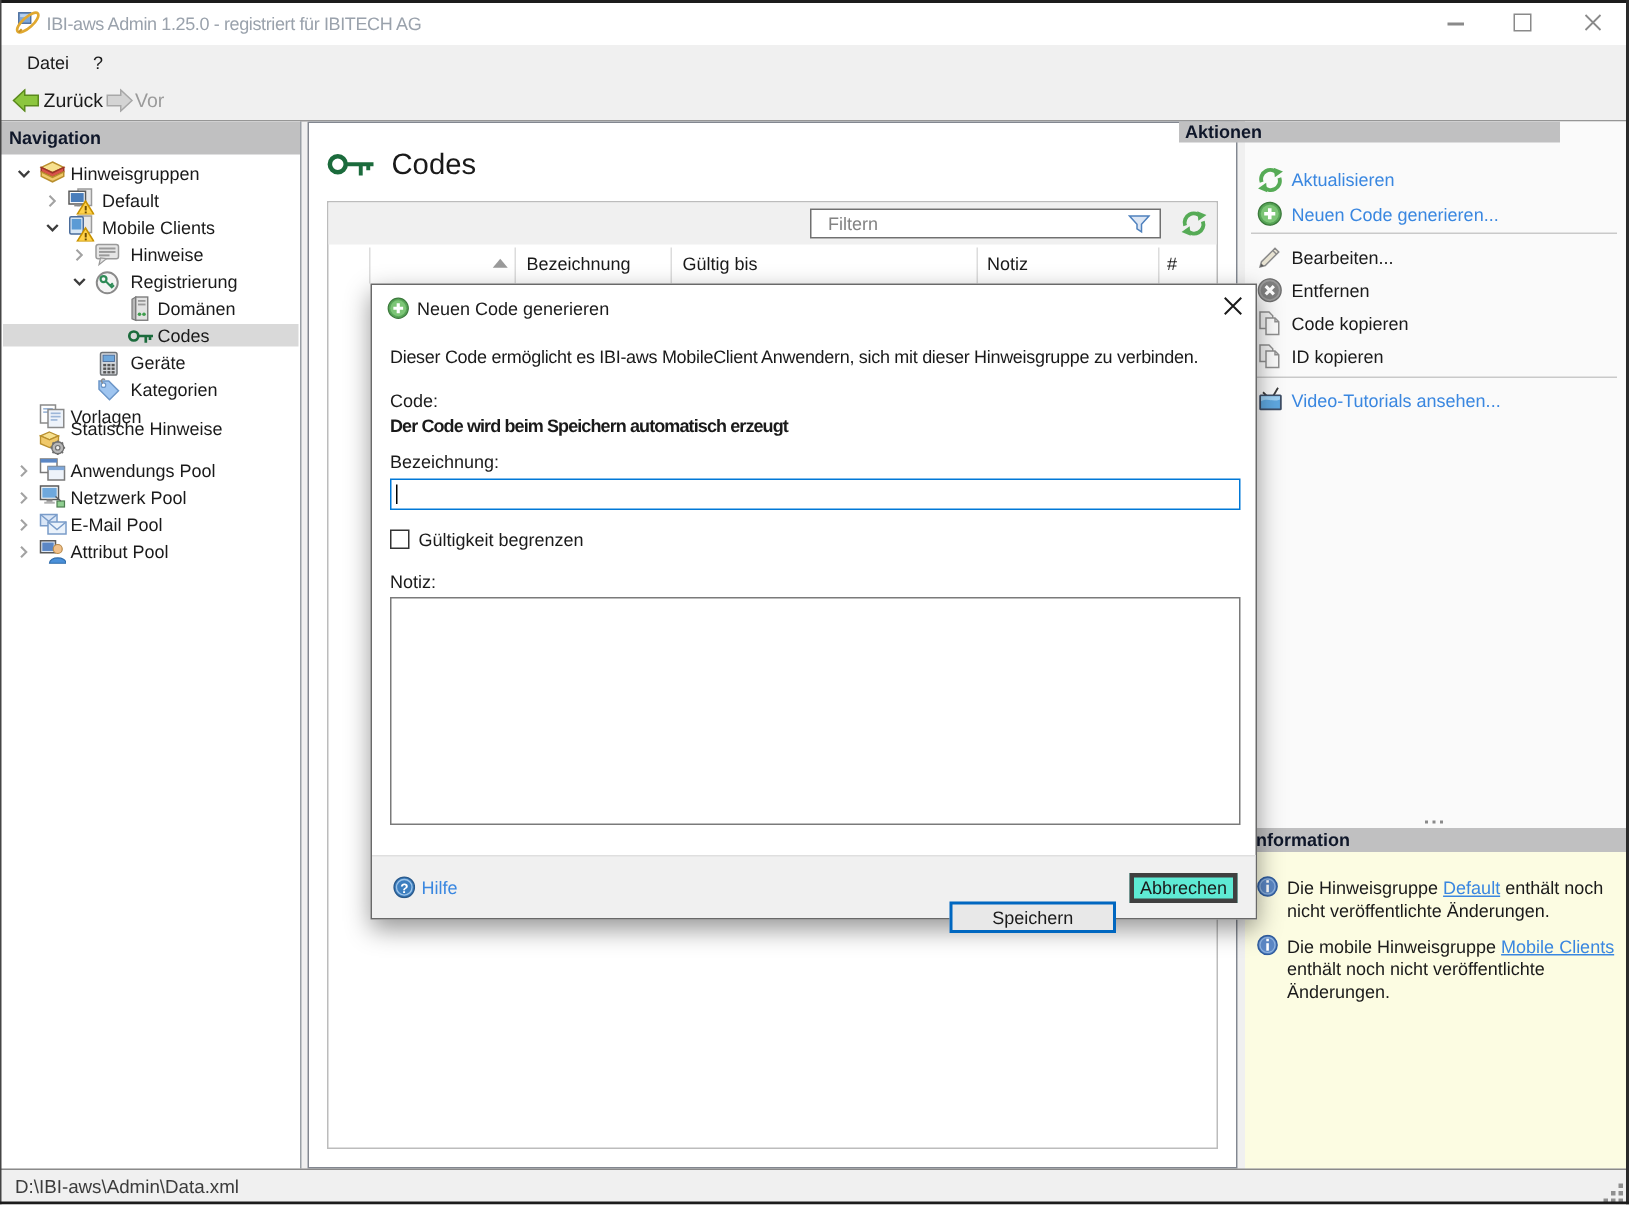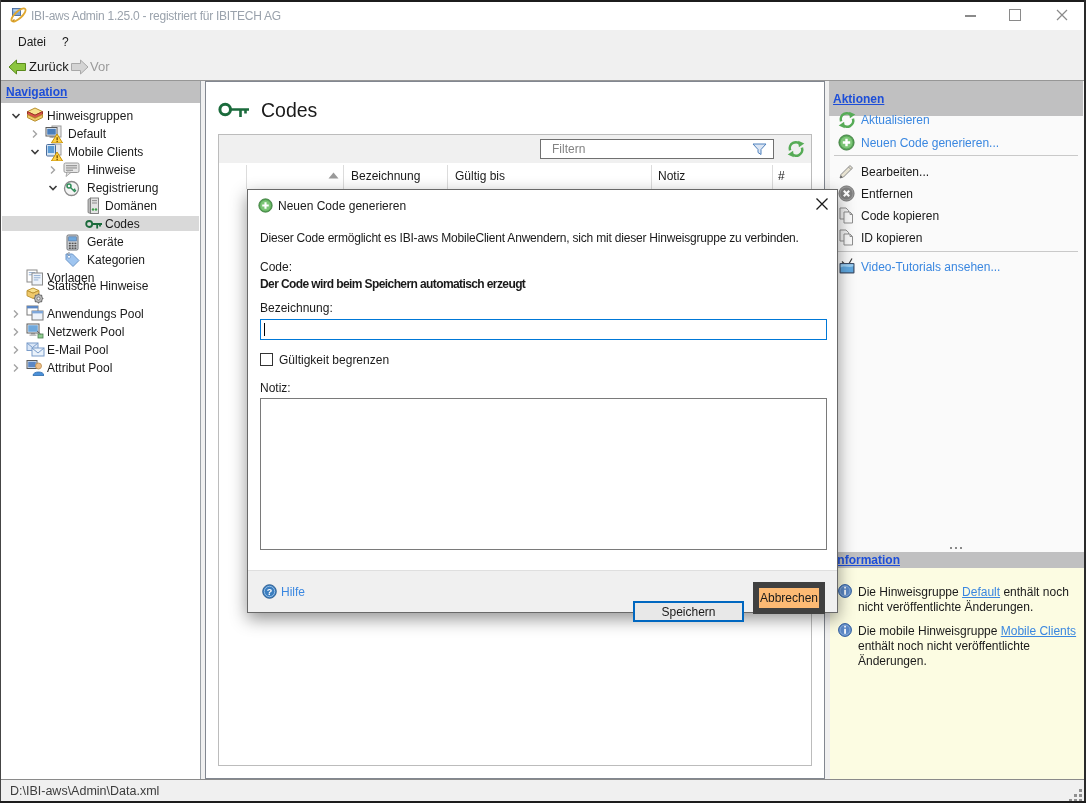--- a/index.html
+++ b/index.html
@@ -3,22 +3,22 @@
 <meta charset="utf-8">
 <style>
   html,body{margin:0;padding:0;}
   #win{position:relative;width:1086px;height:803px;background:#fff;
        font-family:"Liberation Sans",sans-serif;font-size:12px;color:#1a1a1a;overflow:hidden;}
   .abs{position:absolute;}
   .txt{position:absolute;white-space:nowrap;line-height:1;}
   .vctr{display:flex;align-items:center;}
   .bold{font-weight:bold;}
   .blue{color:#3a87e0;}
-  .hdr{position:absolute;background:#c0c0c1;font-weight:bold;color:#1d4ed8;
-       display:flex;align-items:center;padding-left:6px;box-sizing:border-box;text-decoration:underline;}
+  .hdr{position:absolute;background:#c0c0c1;font-weight:bold;color:#0f172a;
+       display:flex;align-items:center;padding-left:6px;box-sizing:border-box;}
   .sep{position:absolute;height:1px;background:#c9c9c9;}
 </style>
 </head>
 <body>
 <div id="win">
 
   <div class="abs" style="left:0;top:0;width:1086px;height:30px;background:#fff;"></div>
   <div class="txt vctr" style="left:31px;top:8px;height:16px;color:#9aa2ac;letter-spacing:-0.25px;">IBI-aws Admin 1.25.0 - registriert für IBITECH AG</div>
 
   <svg class="abs" style="left:10px;top:6px;" width="17" height="17" viewBox="0 0 17 17">
@@ -260,21 +260,21 @@
     <svg class="abs" style="left:328px;top:172px;" width="11" height="7" viewBox="0 0 11 7">
         <polygon points="5.5,0.5 10.5,6.5 0.5,6.5" fill="#9a9a9a"></polygon>
       </svg>
     <div class="txt vctr" style="left:351px;top:163px;height:26px;">Bezeichnung</div>
     <div class="txt vctr" style="left:455px;top:163px;height:26px;">Gültig bis</div>
     <div class="txt vctr" style="left:658px;top:163px;height:26px;">Notiz</div>
     <div class="txt vctr" style="left:778px;top:163px;height:26px;">#</div>
   </div>
 
   <div class="abs" style="left:830px;top:81px;width:254px;height:698px;background:#fafafa;"></div>
-  <div class="hdr" style="left:829px;top:81px;width:254px;height:35px;padding-left:4px;">Aktionen</div>
+  <div class="hdr" style="left:786px;top:81px;width:254px;height:14px;padding-left:4px;">Aktionen</div>
   <div id="actions">
 
     <svg class="abs" style="left:838px;top:111px;" width="18" height="18" viewBox="0 0 18 18">
       <path d="M3.1 10.4 A 6.1 6.1 0 0 1 13.8 4.8" fill="none" stroke="#56ab56" stroke-width="2.6"></path>
       <polygon points="11.2,0.8 17.3,3.4 11.9,7.2" fill="#56ab56"></polygon>
       <path d="M14.9 7.6 A 6.1 6.1 0 0 1 4.2 13.2" fill="none" stroke="#56ab56" stroke-width="2.6"></path>
       <polygon points="6.8,17.2 0.7,14.6 6.1,10.8" fill="#56ab56"></polygon>
     </svg>
     <div class="txt vctr blue" style="left:861px;top:111px;height:17px;">Aktualisieren</div>
 
@@ -387,15 +387,15 @@
     <div class="abs" style="left:12px;top:208px;width:567px;height:152px;background:#fff;border:1px solid #7a7a7a;box-sizing:border-box;"></div>
 
     <div class="abs" style="left:0;top:380px;width:589px;height:41px;background:#f0f0f0;border-top:1px solid #dfdfdf;"></div>
     <svg class="abs" style="left:14px;top:394px;" width="15" height="15" viewBox="0 0 15 15">
       <circle cx="7.5" cy="7.5" r="6.8" fill="#3c7ebf" stroke="#2a5a8c" stroke-width="0.9"></circle>
       <circle cx="7.5" cy="7.5" r="5.2" fill="none" stroke="#9cc3e8" stroke-width="0.9"></circle>
       <text x="7.5" y="11" font-size="9" font-family="Liberation Sans" font-weight="bold" fill="#fff" text-anchor="middle">?</text>
     </svg>
     <div class="txt vctr" style="left:33px;top:393px;height:17px;color:#3a87e0;">Hilfe</div>
     <div class="abs vctr" style="left:385px;top:391px;width:111px;height:21px;background:#e8e8e8;border:2px solid #0067c0;box-sizing:border-box;justify-content:center;margin-top:20px;">Speichern</div>
-    <div class="abs vctr" style="left:505px;top:392px;width:72px;height:32px;background:#fdba74;border:6px solid #404040;box-sizing:border-box;justify-content:center;">Abbrechen</div>
+    <div class="abs vctr" style="left:505px;top:392px;width:72px;height:20px;background:#5eead4;border:3px solid #404040;box-sizing:border-box;justify-content:center;">Abbrechen</div>
   </div>
 </div>
 
 </body></html>

